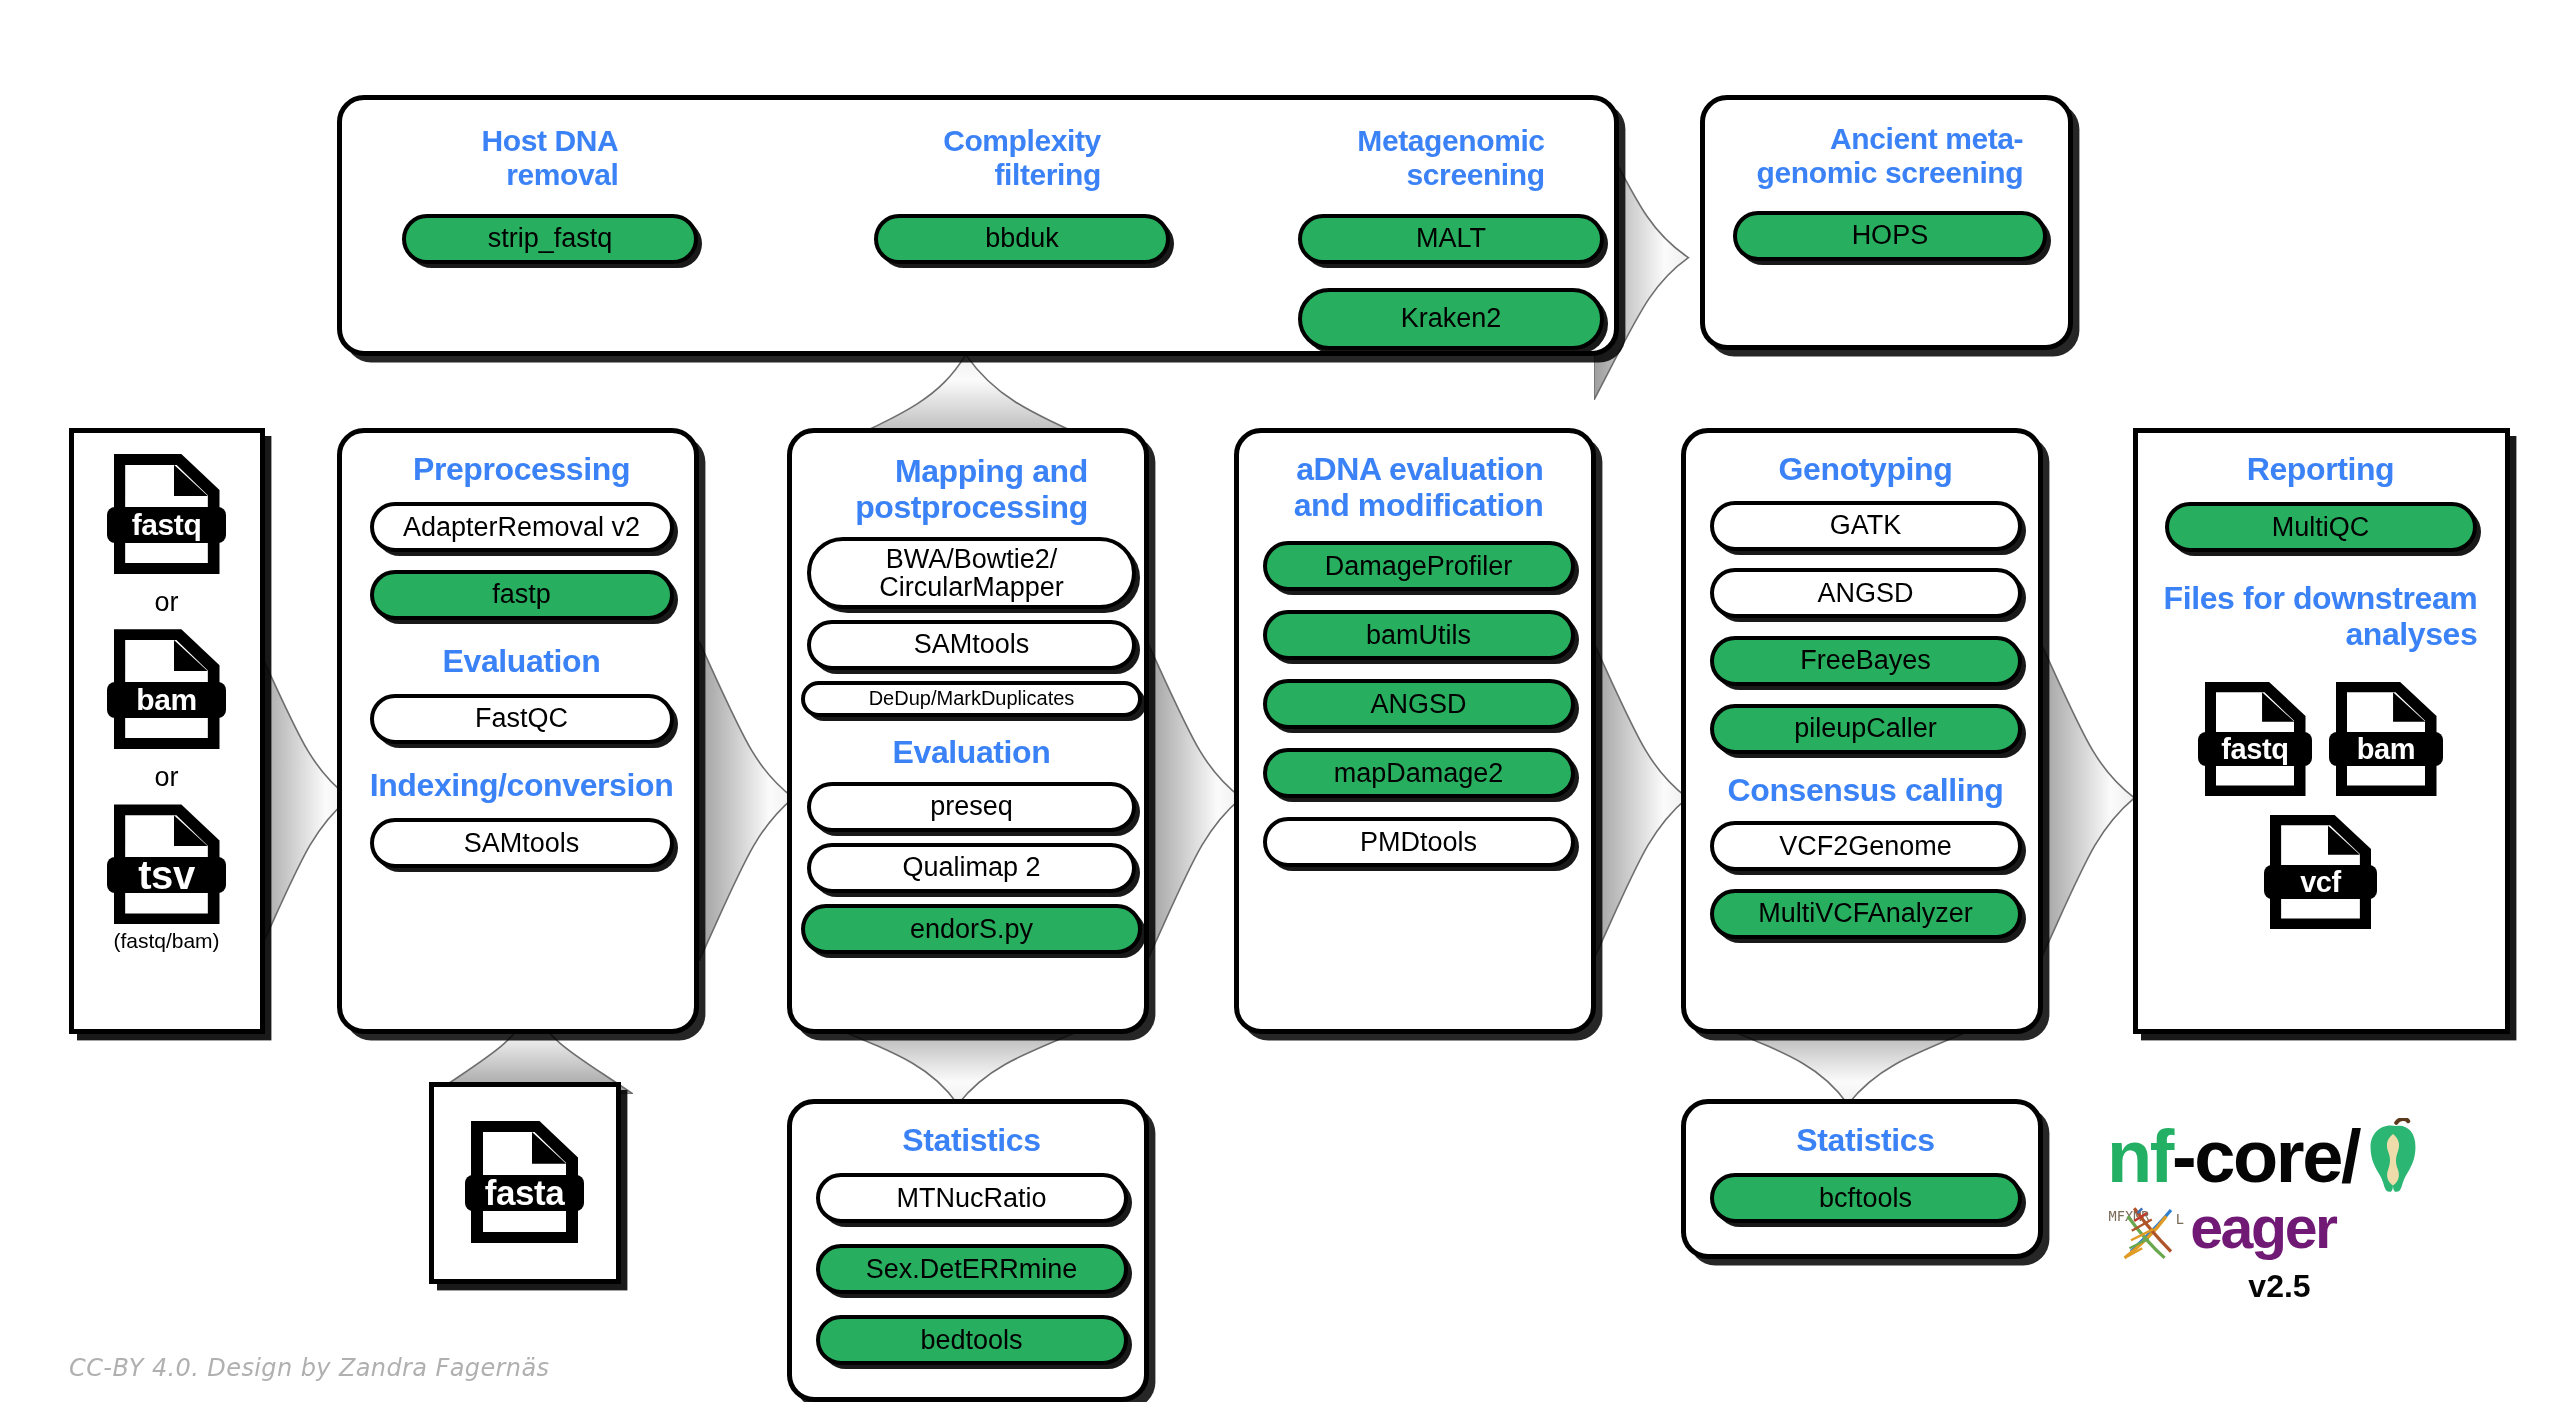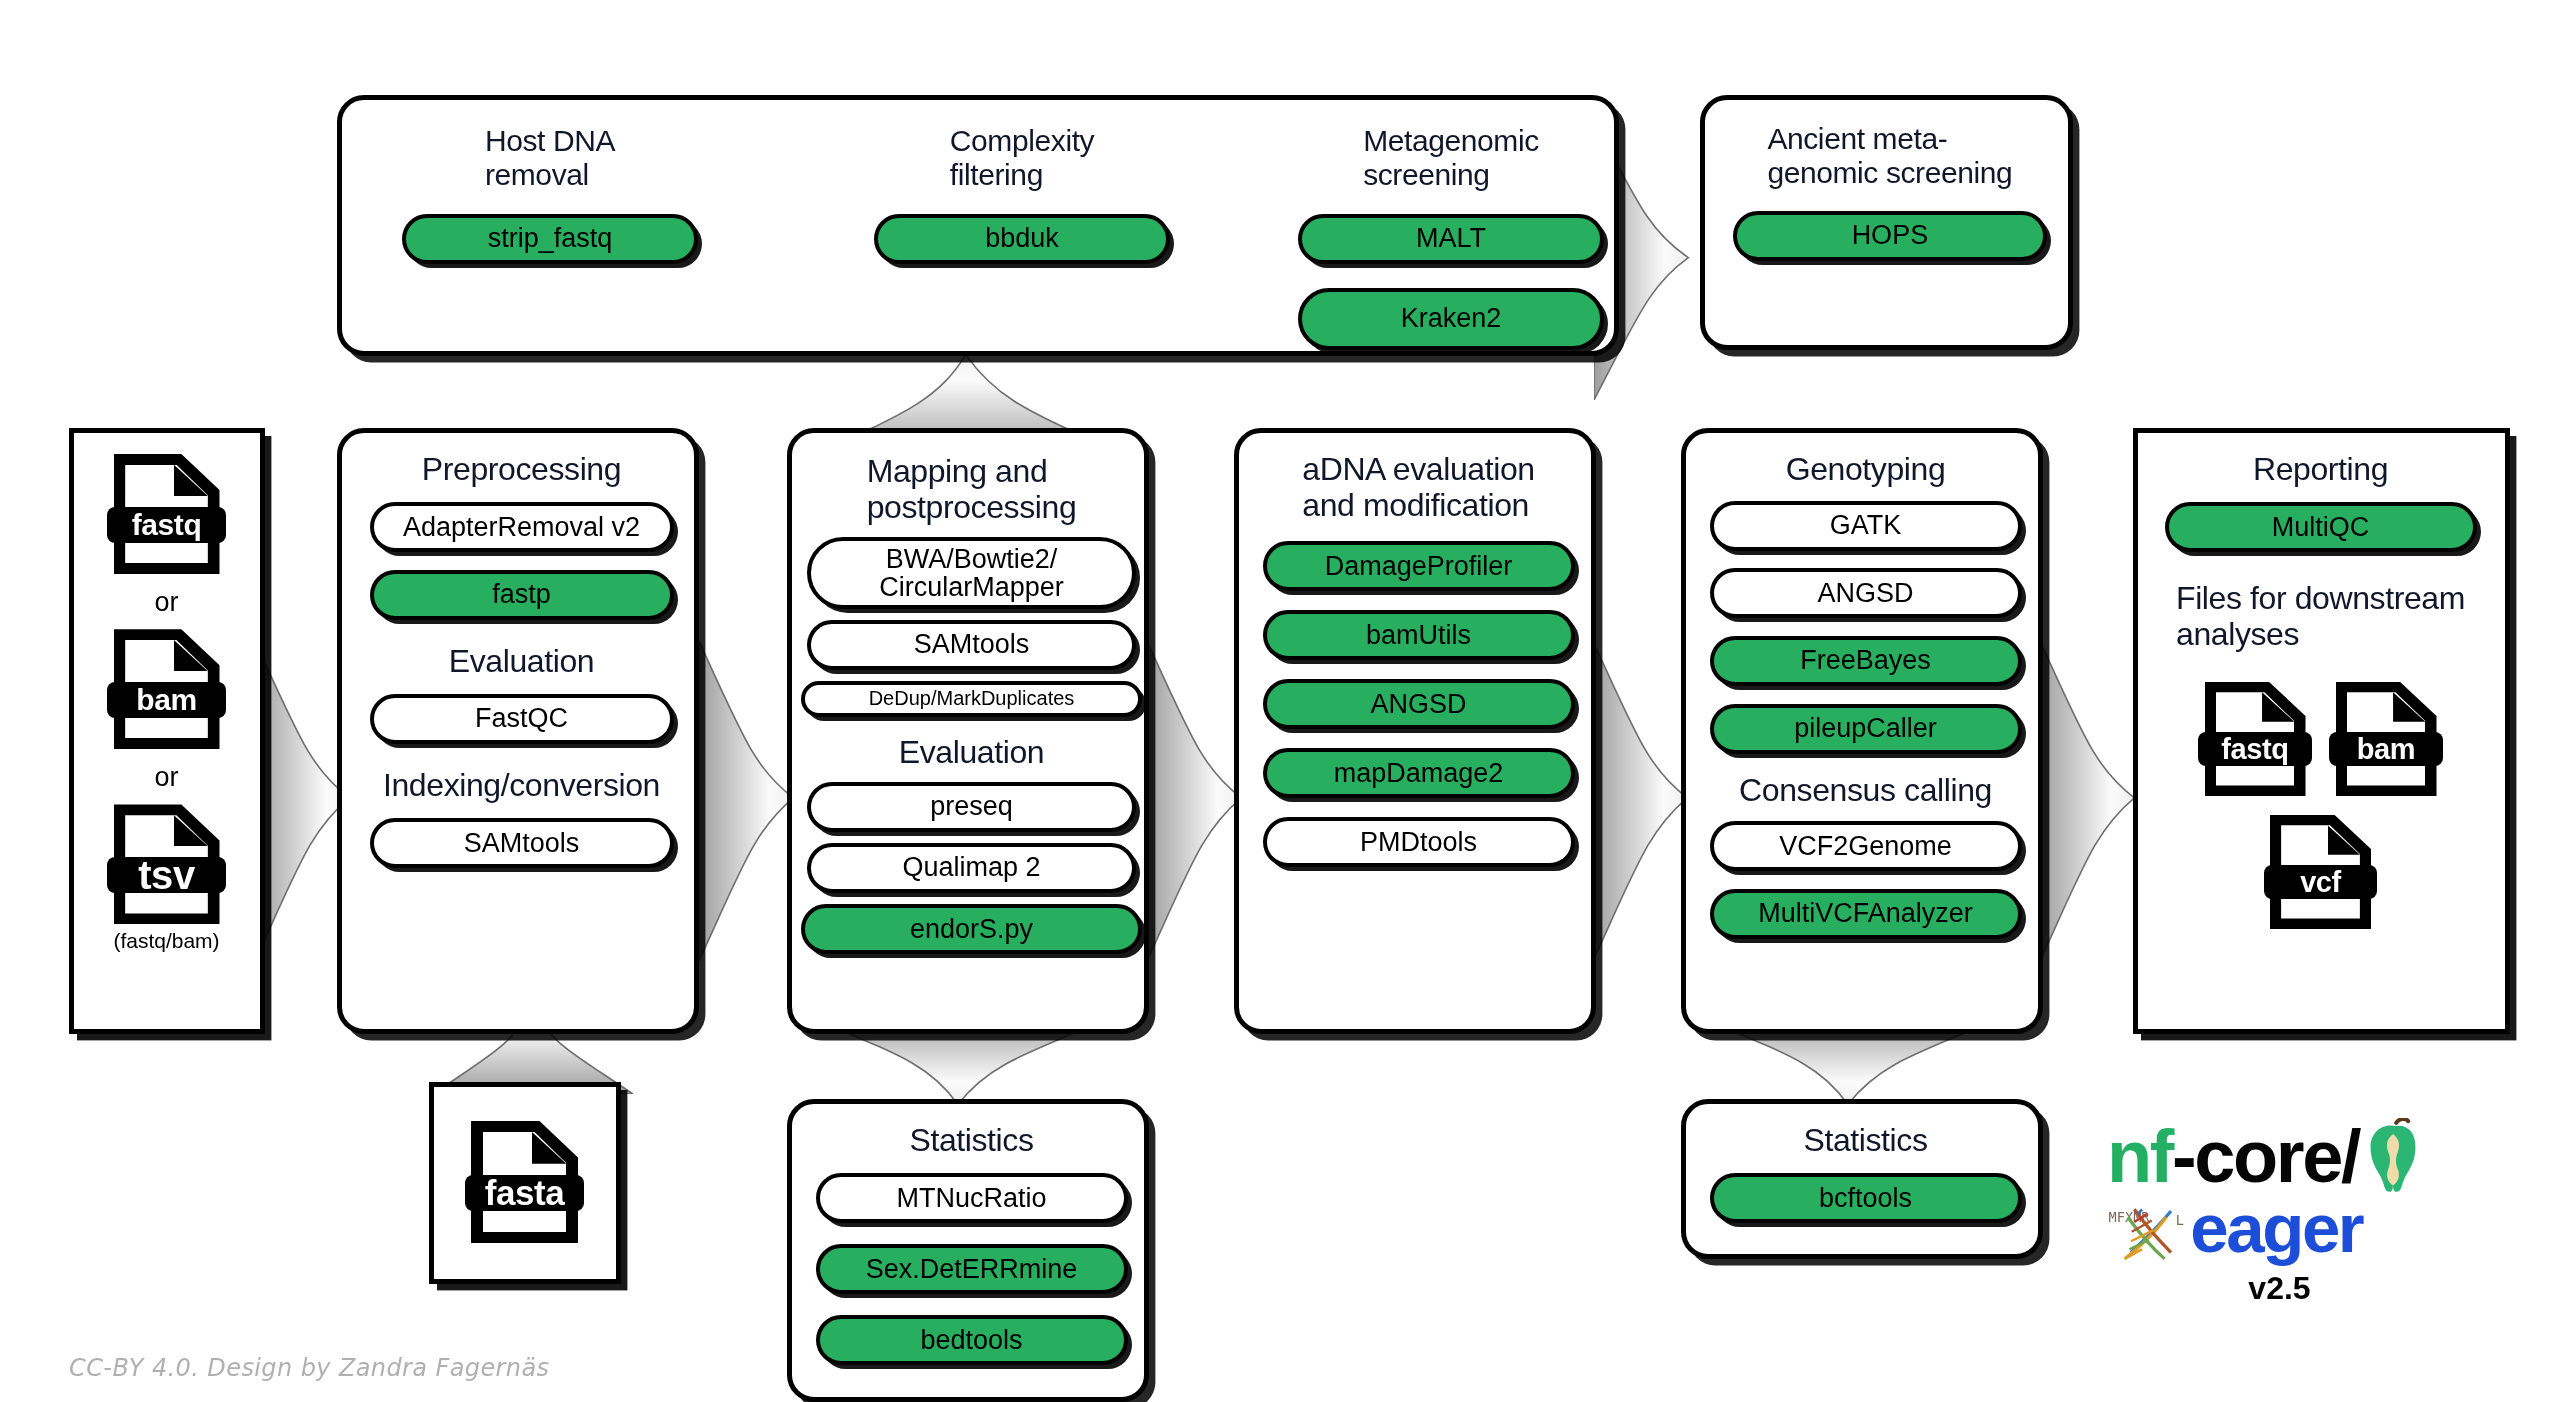--- a/index.html
+++ b/index.html
@@ -5,21 +5,21 @@
   html,body{margin:0;padding:0;background:#fff;}
   body{font-family:"Liberation Sans", sans-serif;}
   #canvas{position:relative;width:2576px;height:1403px;background:#fff;overflow:hidden;}
 
   
   .panel{position:absolute;background:#fff;border:5.6px solid #000;box-sizing:border-box;
          box-shadow:7.2px 7.2px 0 -0.8px rgba(0,0,0,0.85);}
   .panel.round{border-radius:27px;}
   .panel.sharp{border-radius:0;box-shadow:7.2px 7.2px 0 -0.8px rgba(0,0,0,0.9);}
 
-  .ptitle{font-weight:normal;text-align:left;color:#0f172a;line-height:1.12;
+  .ptitle{font-weight:bold;text-align:right;color:#3b82f6;line-height:1.12;
           letter-spacing:-0.4px;font-stretch:condensed;}
   .ptitle.t1{font-size:30px;}
   .ptitle.t2{font-size:32px;}
 
   
   .pill{border:4px solid #000;border-radius:800px;background:#fff;text-align:center;
         display:flex;align-items:center;justify-content:center;
         box-shadow:4.8px 4.8px 0 -0.8px rgba(0,0,0,0.9);
         font-size:27px;color:#000;line-height:1.08;box-sizing:border-box;}
   .pill.green{background:#27ae5e;}
@@ -52,21 +52,21 @@
 
   
   #credit{position:absolute;font-size:24px;color:#b0b0b0;
           font-family:"DejaVu Sans", sans-serif;font-style:italic;letter-spacing:0.4px;}
 
   
   #logo{position:absolute;}
   .logo-row{display:flex;align-items:center;}
   .logo-nf{font-size:74px;font-weight:bold;color:#24b064;letter-spacing:-2.4px;}
   .logo-core{font-size:74px;font-weight:bold;color:#050505;letter-spacing:-2.4px;}
-  .logo-eager{font-size:69px;font-weight:bold;color:#1d4ed8;letter-spacing:-2.4px;}
+  .logo-eager{font-size:59px;font-weight:bold;color:#701a75;letter-spacing:-2.4px;}
   .logo-ver{font-size:32px;font-weight:bold;color:#050505;text-align:center;}
 </style>
 </head>
 <body>
 
 <div id="canvas">
 
   <svg class="arrow" style="left:255px;top:641px;" width="104" height="320" viewBox="0 0 130 400">
     <defs>
       <linearGradient id="gH" x1="0" y1="0" x2="1" y2="0">

